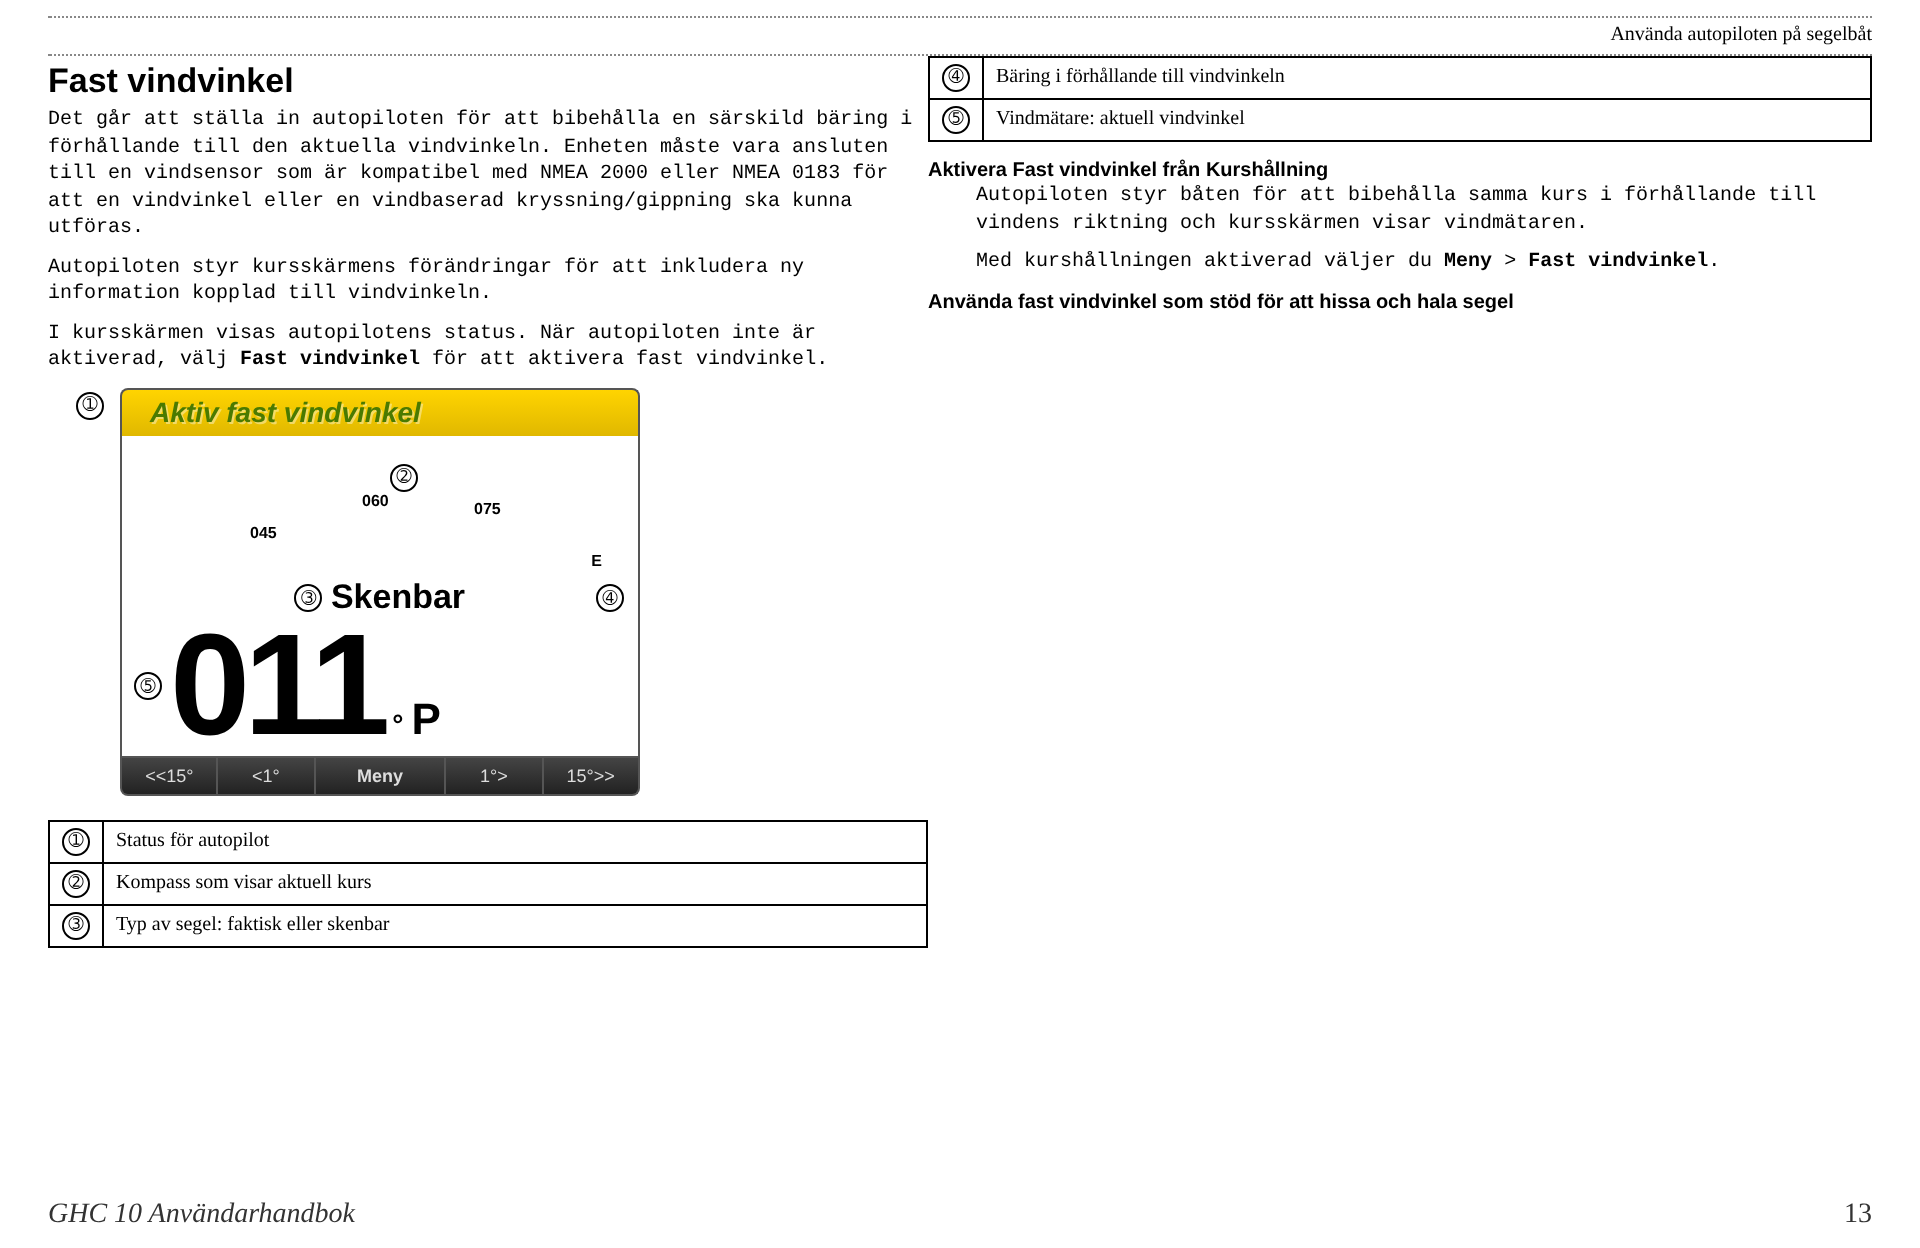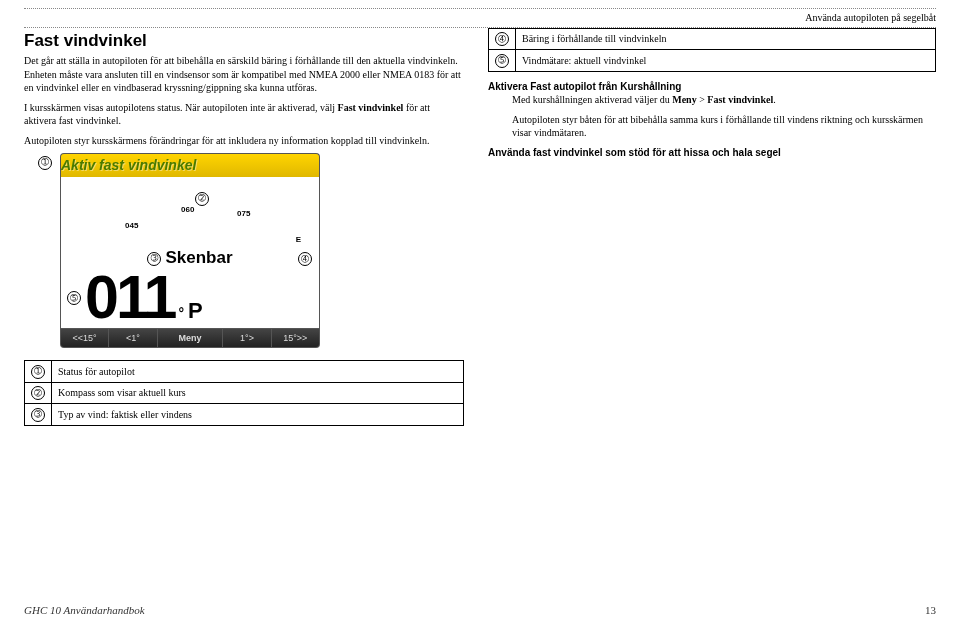--- a/index.html
+++ b/index.html
@@ -20,32 +20,31 @@
     border-top: 1px dotted #888;
     padding-top: 2px;
     margin-bottom: 2px;
   }
   .dotted-top {
     border-top: 1px dotted #888;
     margin-top: 2px;
   }
   .columns {
     display: flex;
-    gap: 24px;
   }
   .col-left { width: 440px; }
   .col-right { flex: 1; }
   h1 {
     font-family: Arial, Helvetica, sans-serif;
     font-weight: bold;
     font-size: 17px;
     margin-bottom: 2px;
     margin-top: 2px;
   }
-  .para { margin-bottom: 6px; }
+  .para { margin-bottom: 6px; font-family: Liberation Mono, monospace; }
   .bold-serif { font-weight: bold; }
   .subhead {
     font-family: Arial, Helvetica, sans-serif;
     font-weight: bold;
     font-size: 10px;
     margin-top: 6px;
   }
   .callout-table {
     display: table;
     border-collapse: collapse;
@@ -86,21 +85,21 @@
     margin: 4px 0 12px 36px;
     position: relative;
   }
   .yellow-bar {
     background: linear-gradient(#ffd400, #e0b800);
     color: #4a7a00;
     font-family: Arial, sans-serif;
     font-style: italic;
     font-weight: bold;
     font-size: 14px;
-    padding: 2px 0;
+    padding: 2px 14px;
     border: 1px solid #555;
     border-bottom: none;
     border-radius: 4px 4px 0 0;
     text-shadow: 1px 1px 0 rgba(255,255,255,.4);
   }
   .gauge-area {
     height: 70px;
     border: 1px solid #555;
     border-top: none;
     border-bottom: none;
@@ -132,21 +131,21 @@
     align-items: baseline;
     border: 1px solid #555;
     border-top: none;
     border-bottom: 1px solid #555;
     padding: 0 6px 2px 6px;
     gap: 4px;
   }
   .big-num {
     font-family: Arial, sans-serif;
     font-weight: 900;
-    font-size: 61px;
+    font-size: 72px;
     line-height: 0.9;
     letter-spacing: -3px;
   }
   .deg { font-family: Arial, sans-serif; font-weight: bold; font-size: 14px; }
   .bottom-bar {
     display: flex;
     background: linear-gradient(#444, #222);
     border: 1px solid #555;
     border-top: none;
     border-radius: 0 0 4px 4px;
@@ -168,41 +167,41 @@
     font-family: Arial, sans-serif;
   }
   .footer {
     position: absolute;
     bottom: 6px;
     left: 24px;
     right: 24px;
     display: flex;
     justify-content: space-between;
     font-style: italic;
-    font-size: 11px;
+    font-size: 14px;
     color: #333;
   }
   .footer .pn { font-style: normal; }
 </style>
 </head>
 <body>
 
 <div class="header-right">Använda autopiloten på segelbåt</div>
 <div class="dotted-top"></div>
 
 <div class="columns">
 
   <div class="col-left">
     <h1>Fast vindvinkel</h1>
     <p class="para">Det går att ställa in autopiloten för att bibehålla en särskild bäring i förhållande till den aktuella vindvinkeln. Enheten måste vara ansluten till en vindsensor som är kompatibel med NMEA 2000 eller NMEA 0183 för att en vindvinkel eller en vindbaserad kryssning/gippning ska kunna utföras.</p>
 
+    <p class="para">Autopiloten styr kursskärmens förändringar för att inkludera ny information kopplad till vindvinkeln.</p>
     <p class="para">
       <span>I kursskärmen visas autopilotens status. När autopiloten inte är aktiverad, välj </span><span class="bold-serif">Fast vindvinkel</span><span> för att aktivera fast vindvinkel.</span>
     </p>
-    <p class="para">Autopiloten styr kursskärmens förändringar för att inkludera ny information kopplad till vindvinkeln.</p>
 
     <div class="device">
       <span class="marker" style="left:-22px; top:2px;"><span class="circled">➀</span></span>
       <div class="yellow-bar">Aktiv fast vindvinkel</div>
 
       <div class="gauge-area">
 
         <span class="gauge-label" style="left:64px; top:44px;">045</span>
         <span class="gauge-label" style="left:120px; top:28px;">060</span>
         <span class="gauge-label" style="left:176px; top:32px;">075</span>
@@ -237,43 +236,43 @@
       <div class="callout-row">
         <div class="callout-cell callout-num"><span class="circled">➀</span></div>
         <div class="callout-cell">Status för autopilot</div>
       </div>
       <div class="callout-row">
         <div class="callout-cell callout-num"><span class="circled">➁</span></div>
         <div class="callout-cell">Kompass som visar aktuell kurs</div>
       </div>
       <div class="callout-row">
         <div class="callout-cell callout-num"><span class="circled">➂</span></div>
-        <div class="callout-cell">Typ av vind: faktisk eller vindens</div>
+        <div class="callout-cell">Typ av segel: faktisk eller skenbar</div>
       </div>
     </div>
   </div>
 
   <div class="col-right">
 
     <div class="callout-table">
       <div class="callout-row">
         <div class="callout-cell callout-num"><span class="circled">➃</span></div>
         <div class="callout-cell">Bäring i förhållande till vindvinkeln</div>
       </div>
       <div class="callout-row">
         <div class="callout-cell callout-num"><span class="circled">➄</span></div>
         <div class="callout-cell">Vindmätare: aktuell vindvinkel</div>
       </div>
     </div>
 
-    <div class="subhead">Aktivera Fast autopilot från Kurshållning</div>
+    <div class="subhead">Aktivera Fast vindvinkel från Kurshållning</div>
+    <p class="para indent">Autopiloten styr båten för att bibehålla samma kurs i förhållande till vindens riktning och kursskärmen visar vindmätaren.</p>
     <p class="para indent">
       <span>Med kurshållningen aktiverad väljer du </span><span class="bold-serif">Meny</span><span> &gt; </span><span class="bold-serif">Fast vindvinkel</span><span>.</span>
     </p>
-    <p class="para indent">Autopiloten styr båten för att bibehålla samma kurs i förhållande till vindens riktning och kursskärmen visar vindmätaren.</p>
 
     <div class="subhead">Använda fast vindvinkel som stöd för att hissa och hala segel</div>
   </div>
 </div>
 
 <div class="footer">
   <span>GHC 10 Användarhandbok</span>
   <span class="pn">13</span>
 </div>
 

